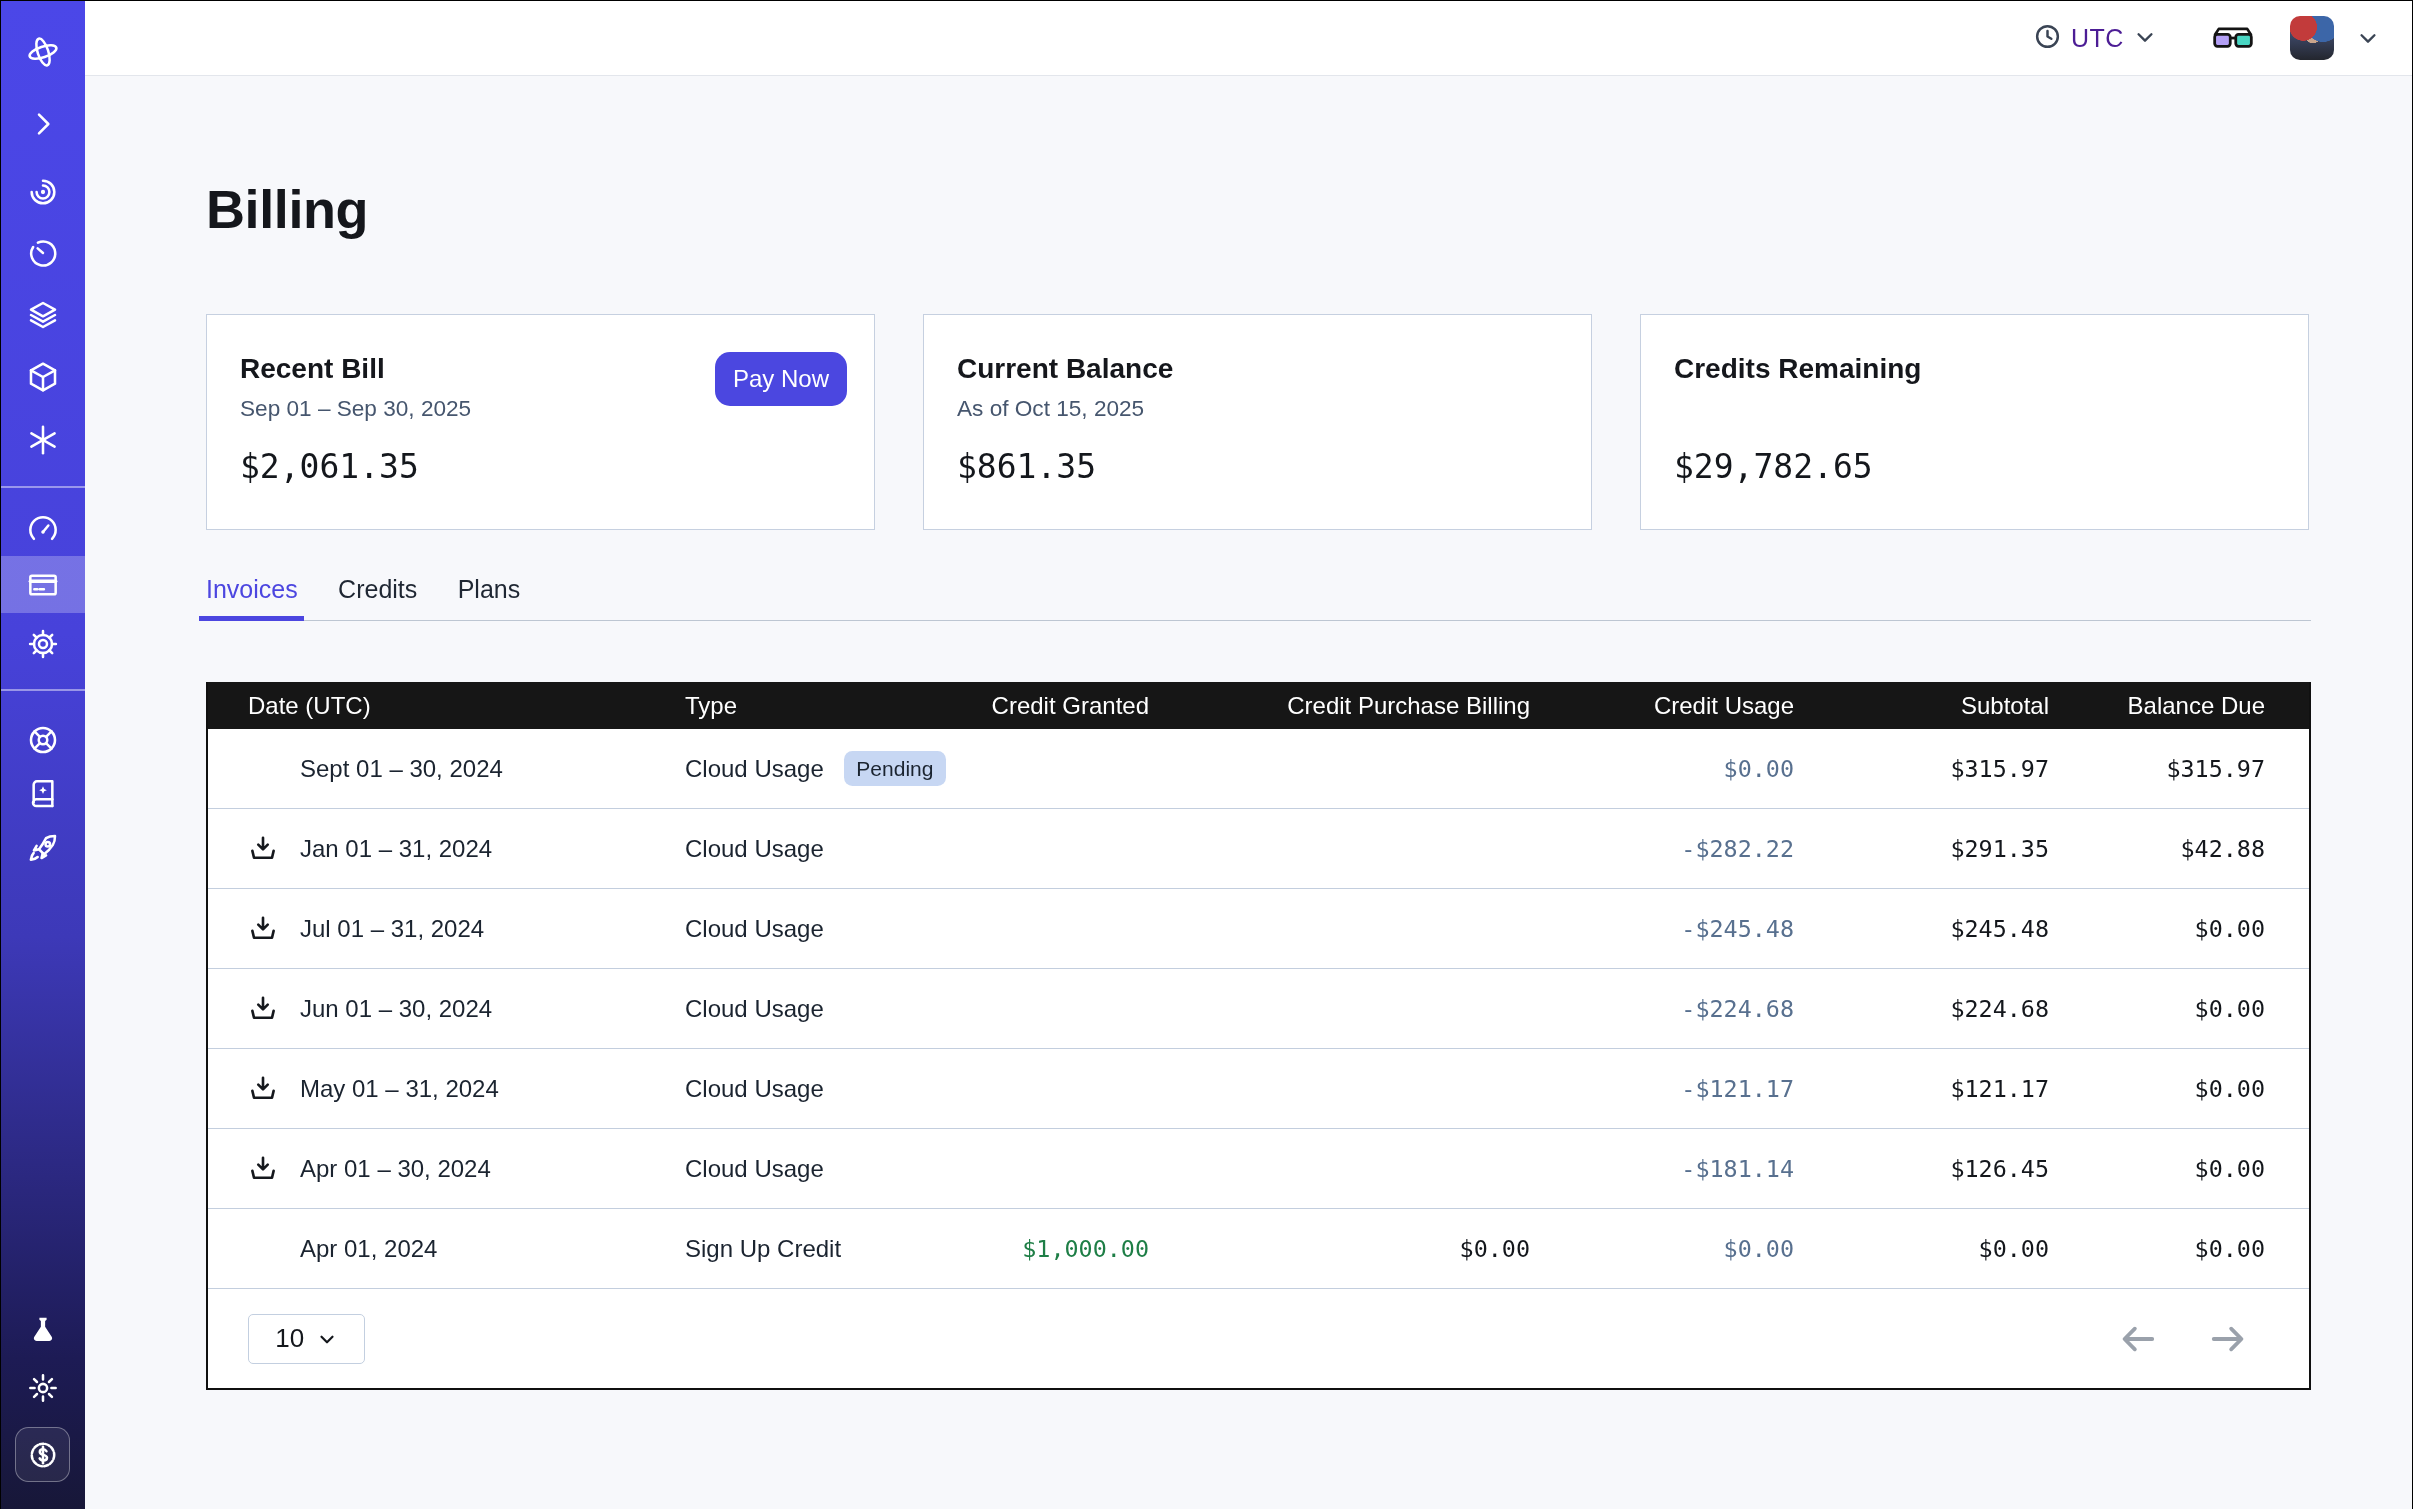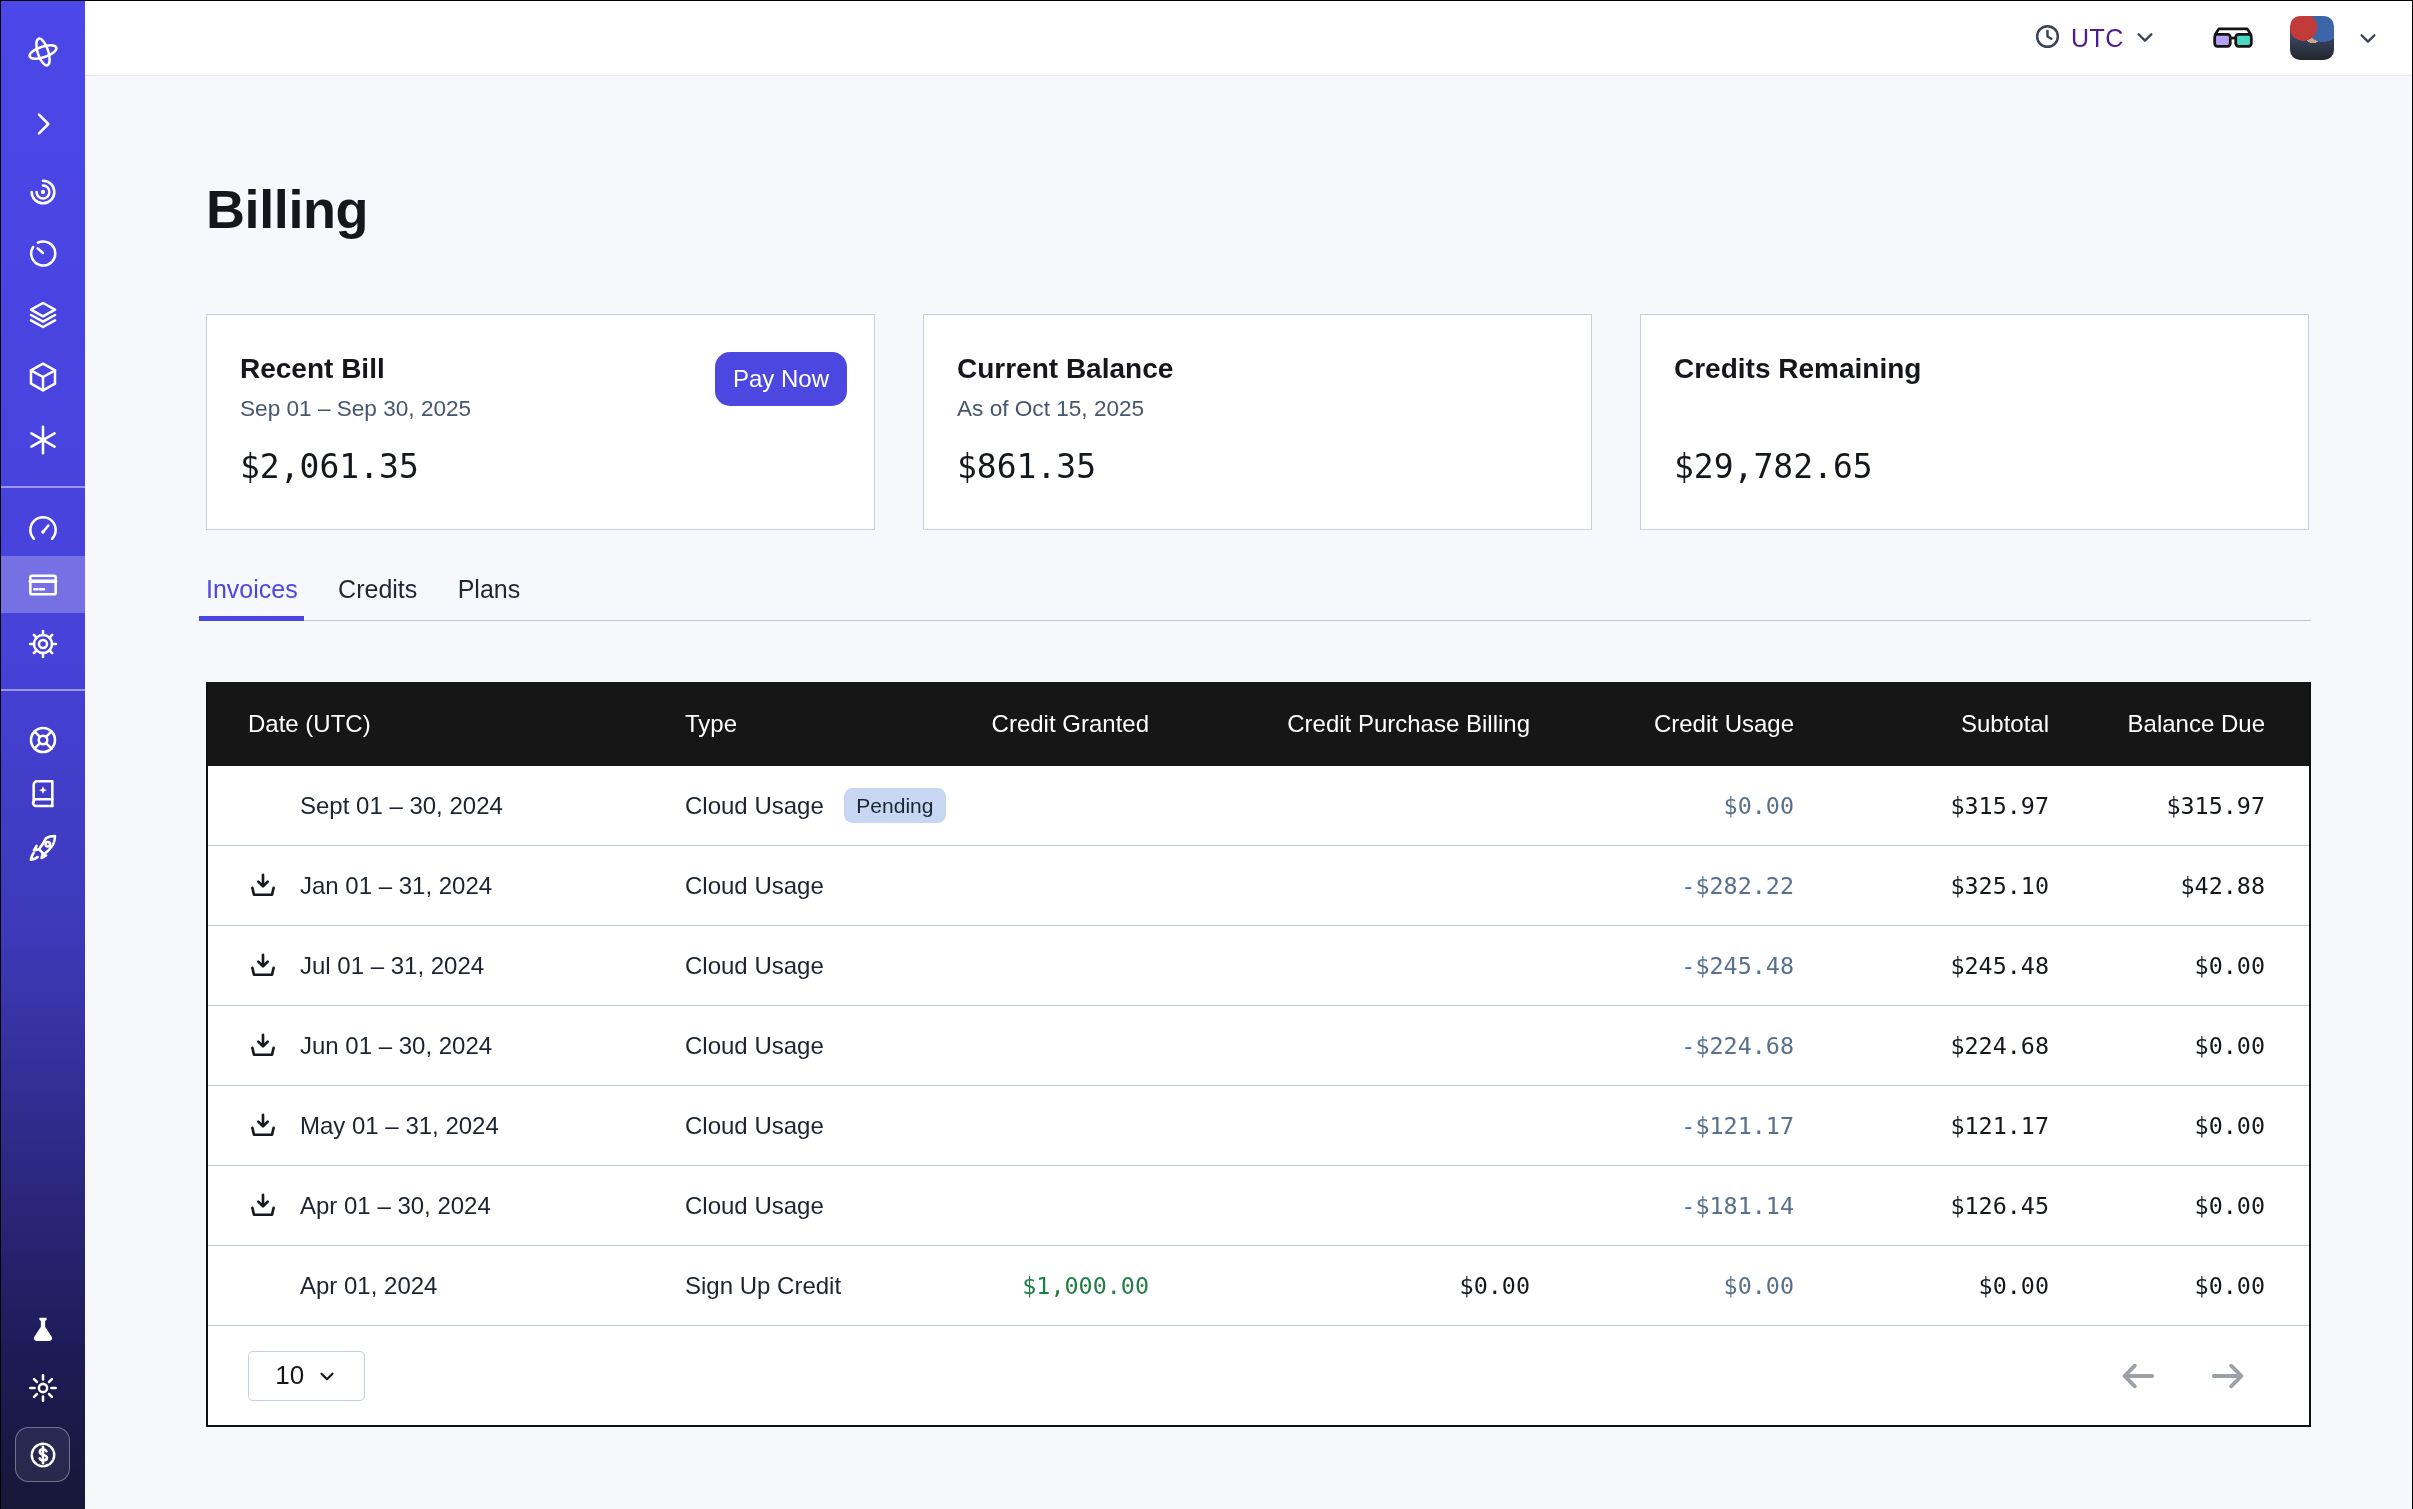--- a/index.html
+++ b/index.html
@@ -57,21 +57,21 @@
   .tab { padding: 0 6.7px; font-size: 25px; color: #1f2733; height: 54px;
     display: flex; align-items: flex-start; padding-top: 8.4px; cursor: pointer;
     border-bottom: 5px solid transparent; margin-bottom: -3.3px; }
   .tab:first-child { margin-left: -6.7px; }
   .tab.active { color: #4c46e0; border-bottom-color: #4c46e0; }
 
   
   .table { position: absolute; left: 205px; top: 681px; width: 2105px;
     border-left: 2.5px solid #101010; border-right: 2.5px solid #101010;
     border-bottom: 2.5px solid #101010; background: #fff; }
-  .thead { height: 84px; background: #161616; color: #fff; }
+  .thead { height: 47px; background: #161616; color: #fff; }
   .grid-row { display: grid;
     grid-template-columns: 477px 272px 192px 381px 264px 255px 1fr; }
   .thead .cell { font-size: 24px; }
   .trow { height: 80px; border-bottom: 1.7px solid #c3cede; }
   .trow:last-of-type { border-bottom: none; }
   .cell { display: flex; align-items: center; }
   .thead { display: grid; grid-template-columns: 477px 272px 192px 381px 264px 255px 1fr; }
   .c-date { padding-left: 40px; }
   .num { justify-content: flex-end; font-family: "DejaVu Sans Mono", monospace;
     font-size: 23.4px; color: #14171c; }
@@ -326,21 +326,21 @@
             </svg>
           </span>
           <span>Jan 01 – 31, 2024</span>
         </div>
       <div class="cell type-cell">
           <span>Cloud Usage</span>
         </div>
       <div class="cell num"></div>
       <div class="cell num"></div>
       <div class="cell num usage">-$282.22</div>
-      <div class="cell num">$325.10</div>
+      <div class="cell num">$291.35</div>
       <div class="cell num c-bd">$42.88</div>
     </div>
 
     <div class="trow grid-row">
       <div class="cell date-cell">
           <span class="dl">
             <svg viewBox="0 0 24 24">
               <path d="M12 3v9M8.2 8.5 12 12.3l3.8-3.8"></path>
               <path d="M3.5 13.5l1.3 5.5h14.4l1.3-5.5M7.5 19h9"></path>
             </svg>

